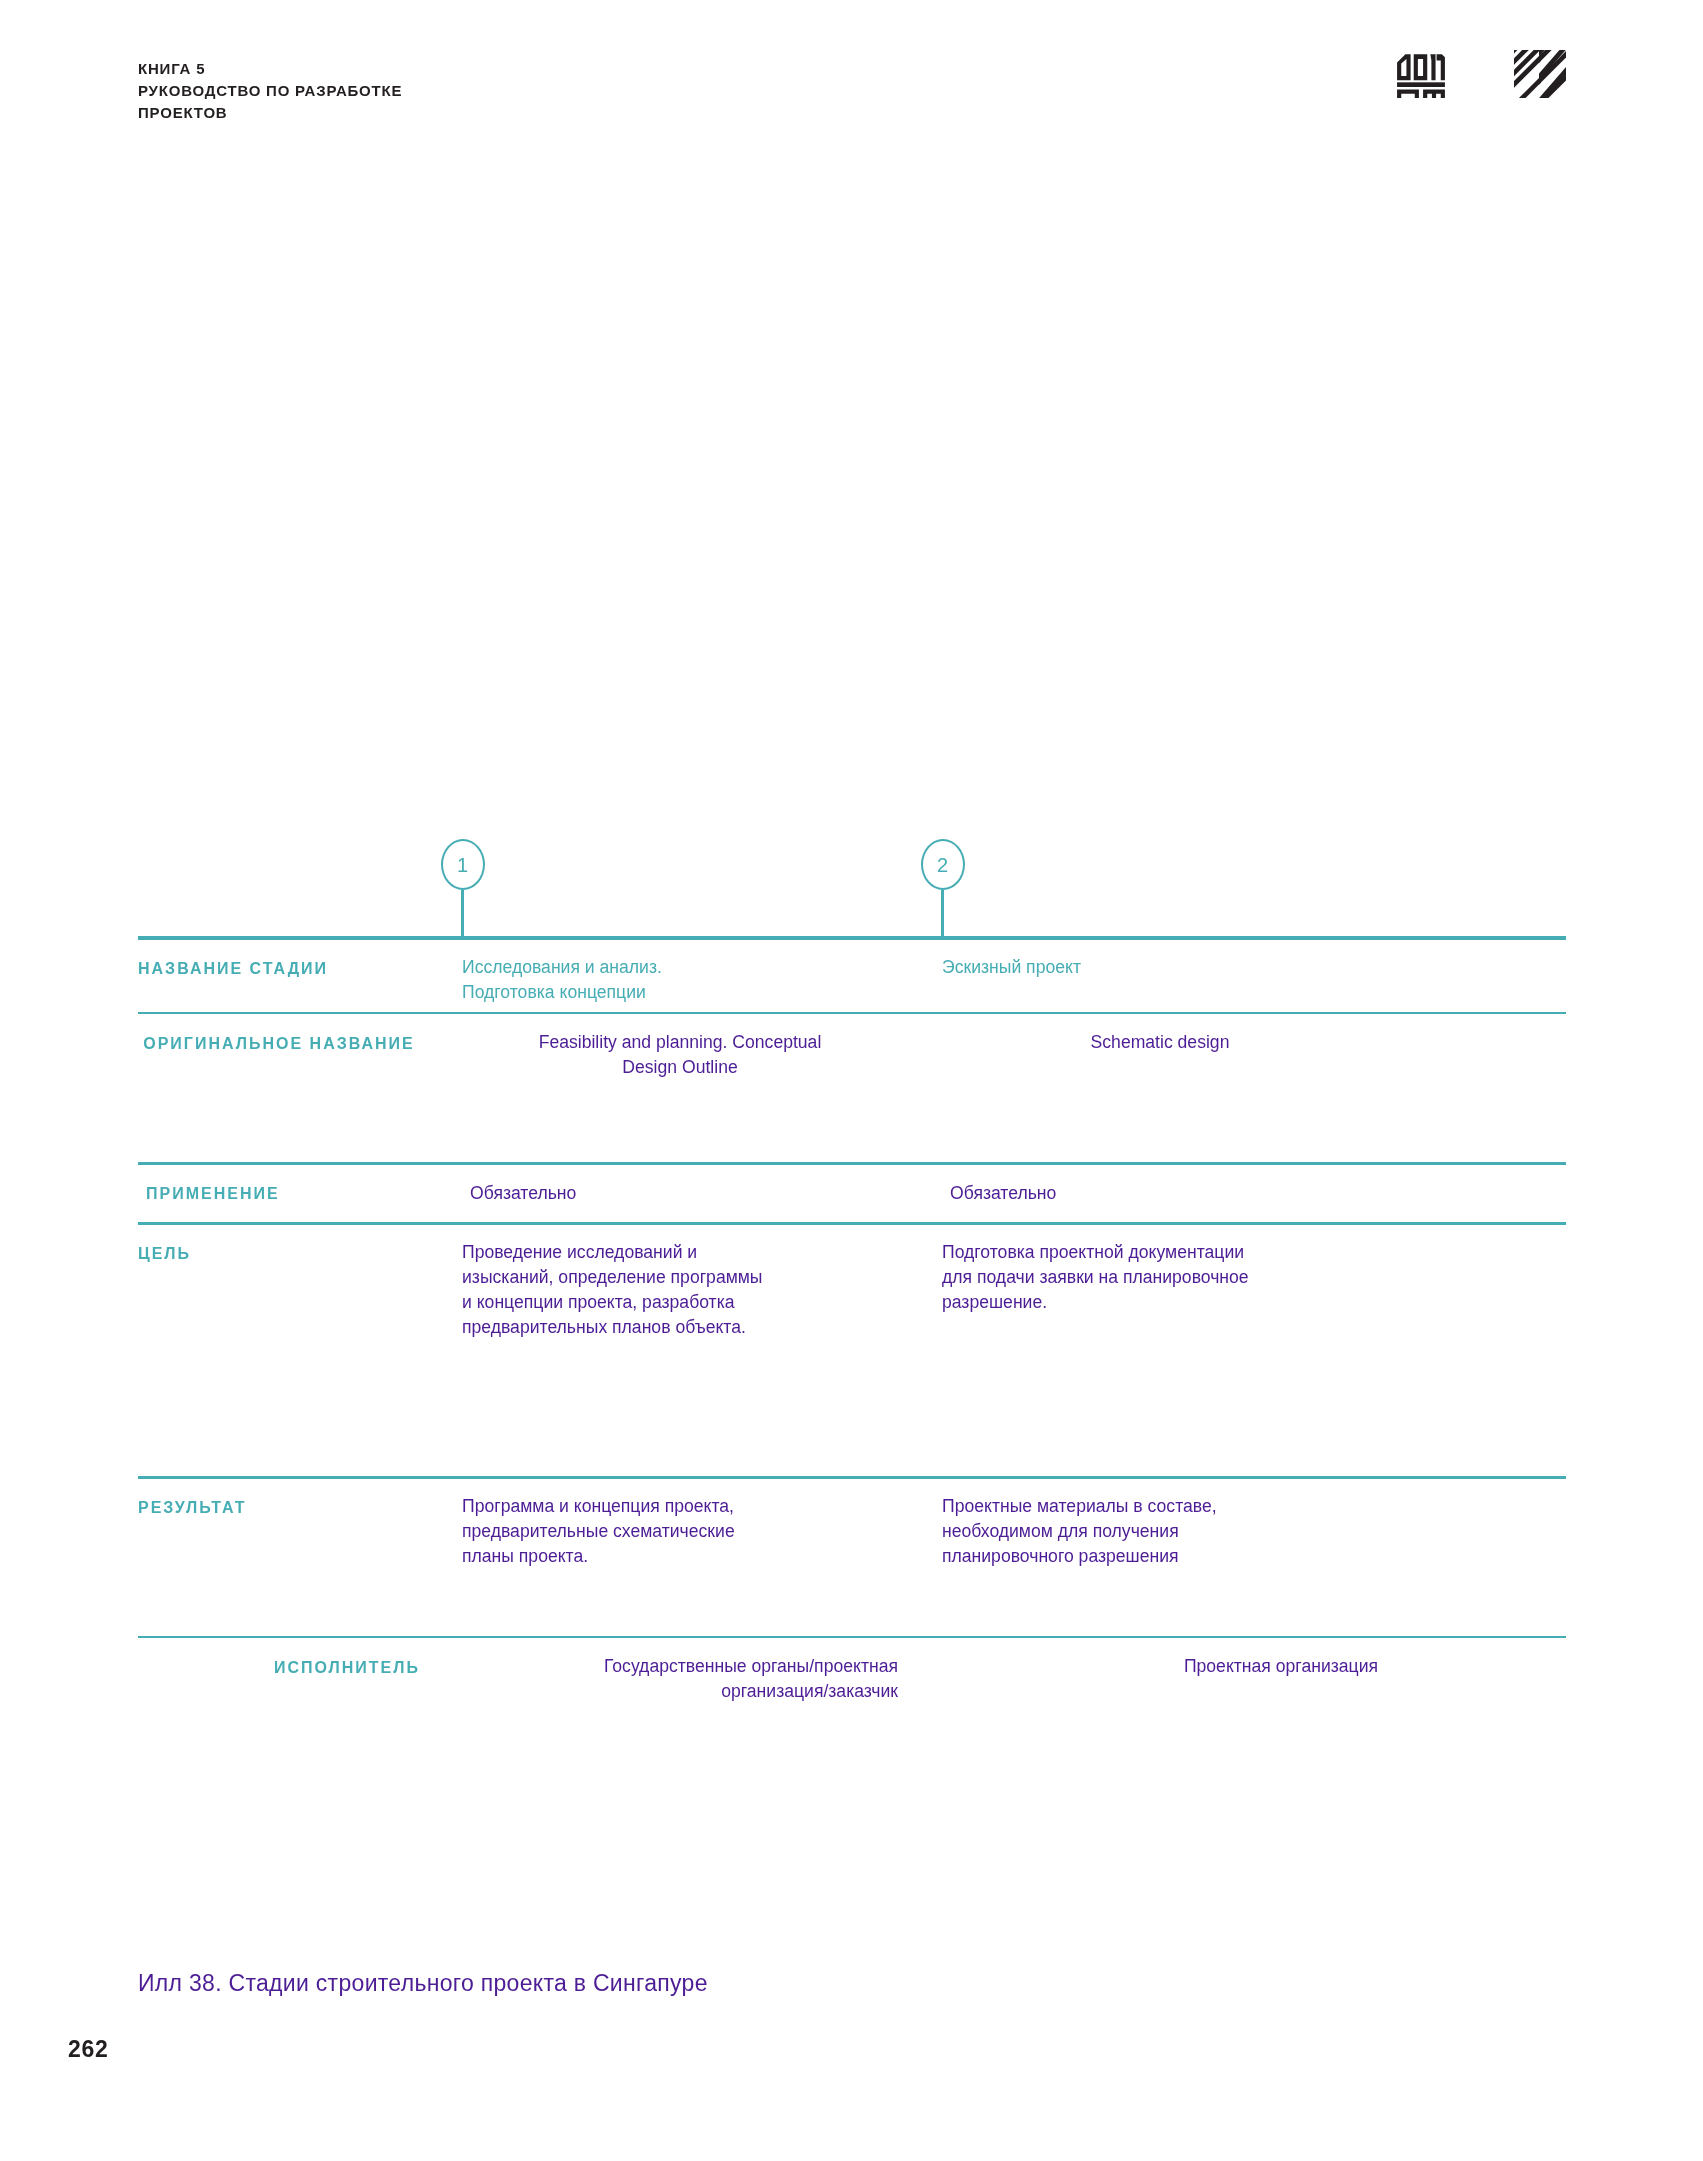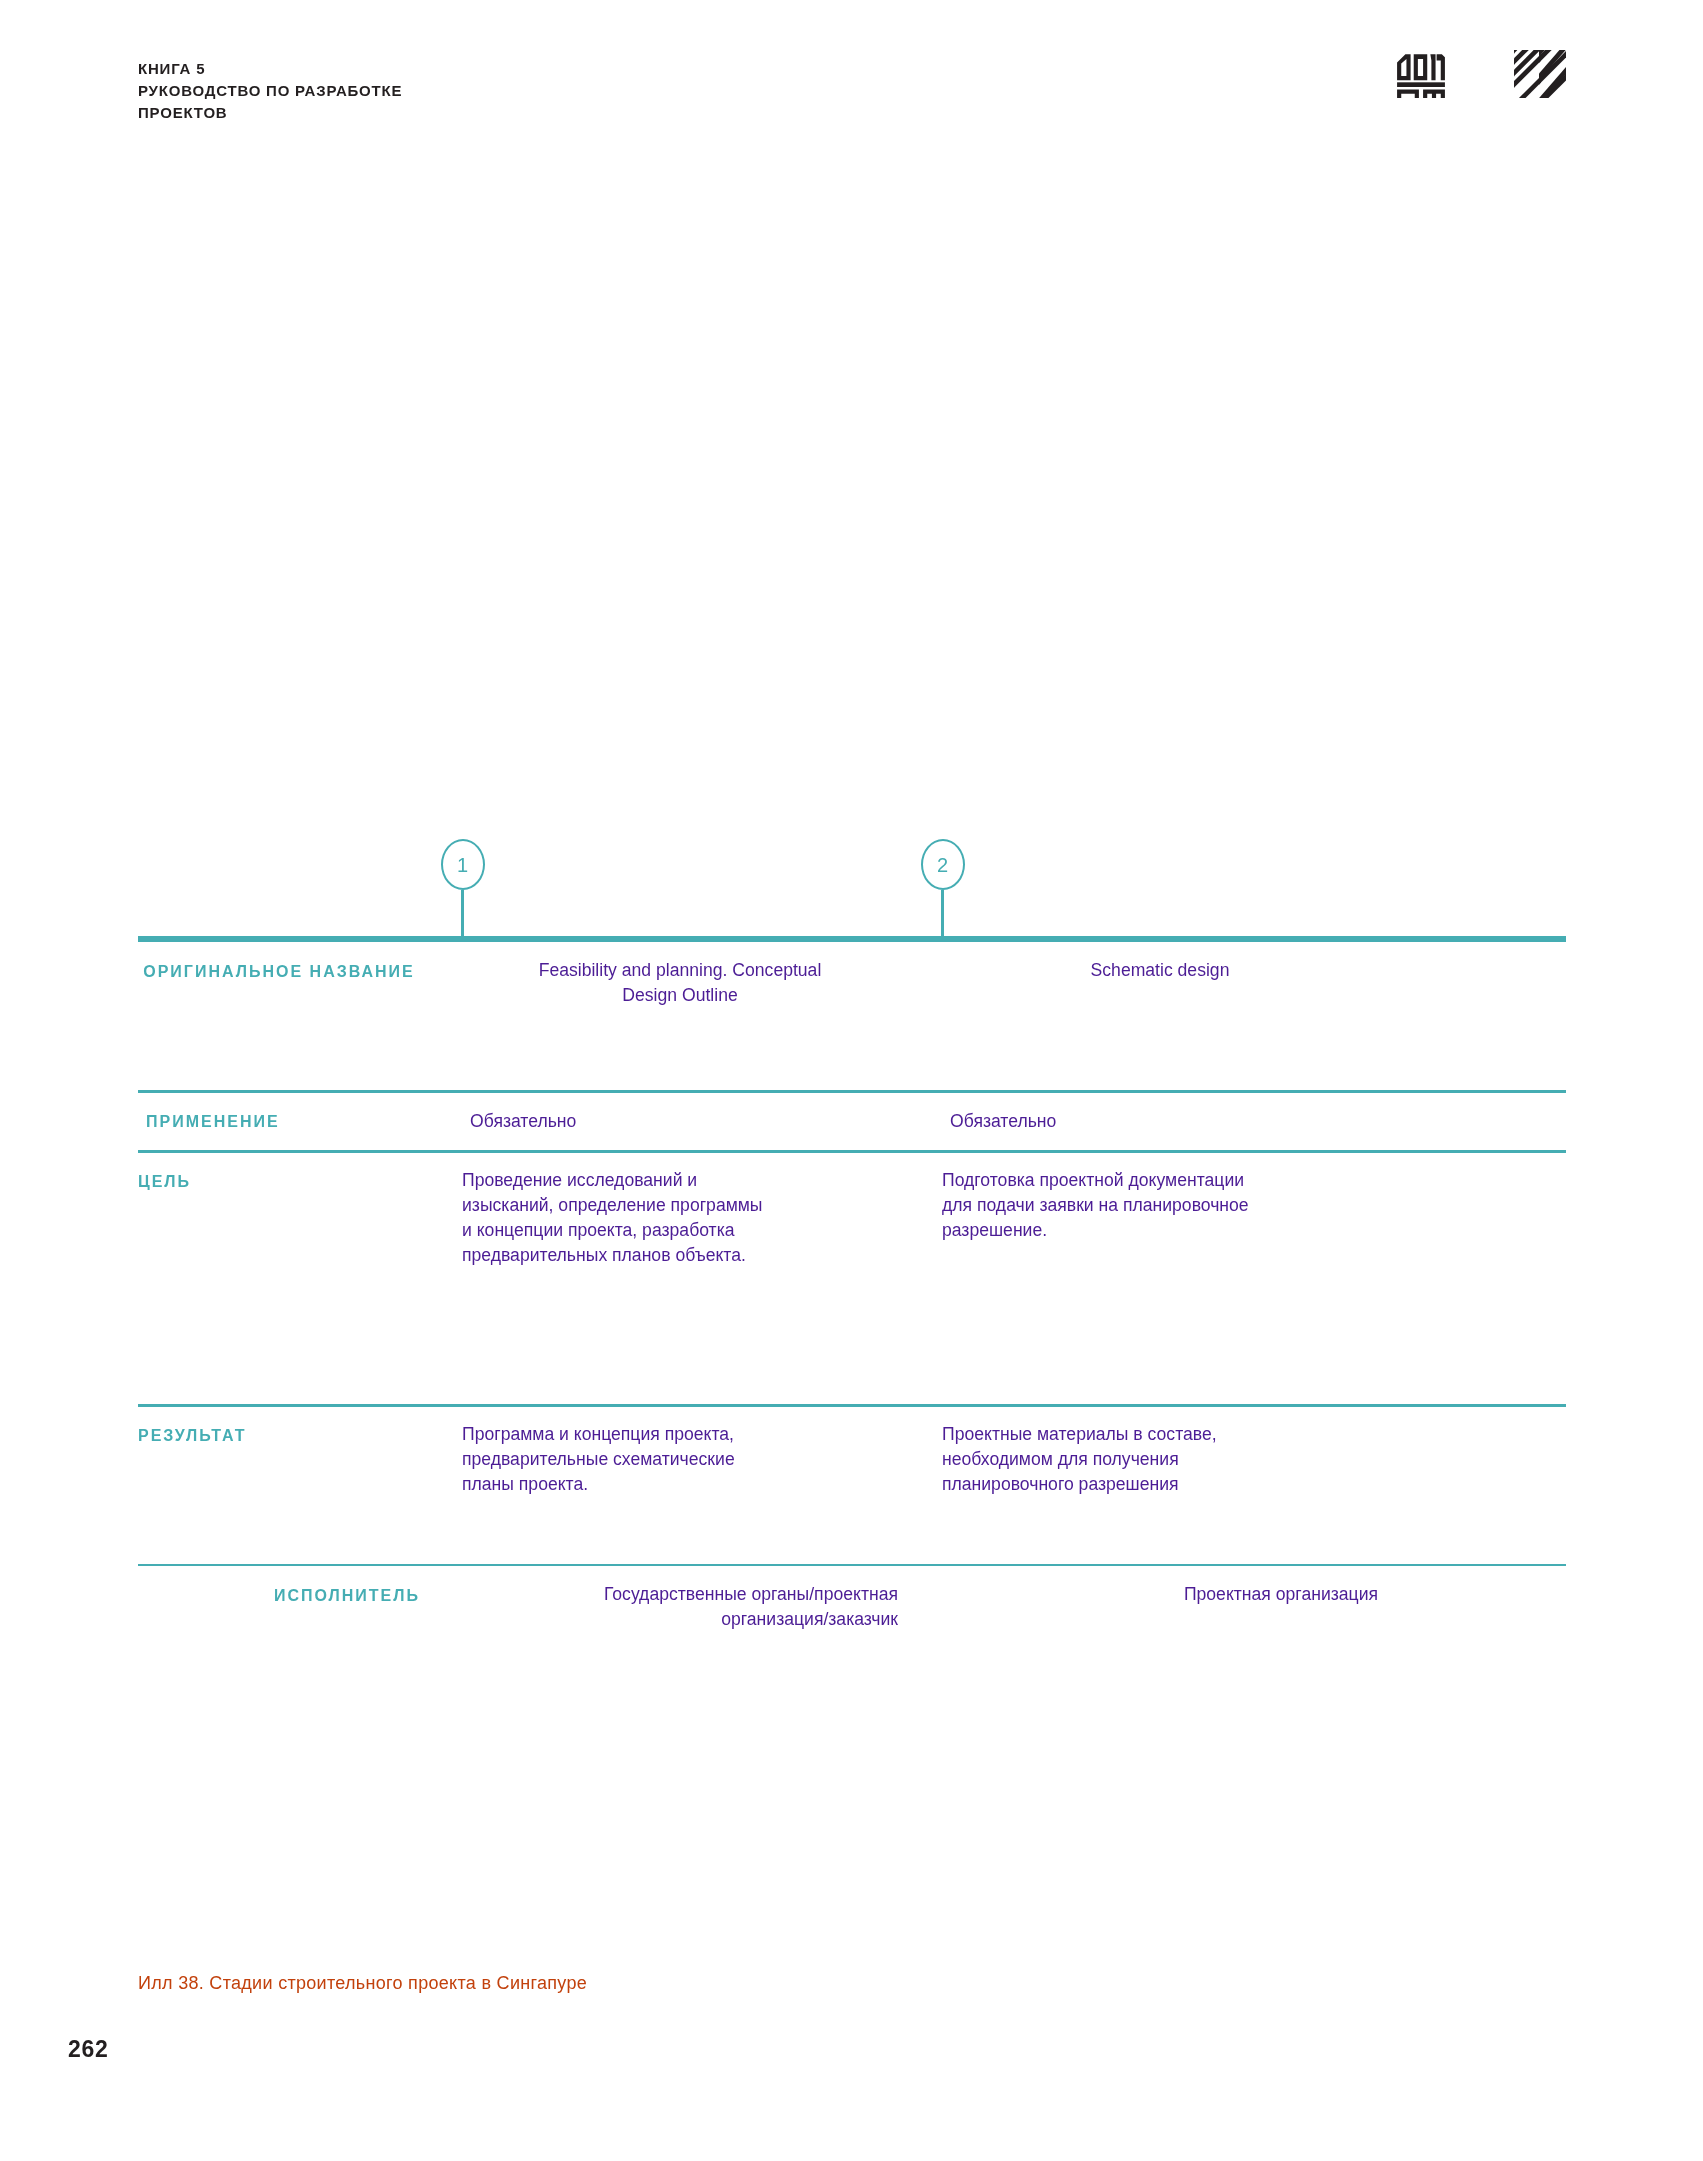--- a/index.html
+++ b/index.html
@@ -130,23 +130,23 @@
   }
   .cell.col1 { left: 324px; width: 436px; }
   .cell.col2 { left: 804px; width: 436px; }
   .cell.teal { color: #45adb3; }
 
   
   .figure-caption {
     position: absolute;
     left: 138px;
     top: 1971px;
-    font-size: 18px;
+    font-size: 23px;
     line-height: 24px;
-    color: #c2410c;
+    color: #4c1d95;
     letter-spacing: 0.3px;
   }
   .folio {
     position: absolute;
     left: 68px;
     top: 2036px;
     font-size: 23px;
     font-weight: 700;
     letter-spacing: 0.7px;
     color: #231f20;
@@ -230,20 +230,28 @@
         <div class="callout-bubble">1</div>
         <div class="callout-stem"></div>
       </div>
       <div class="callout" style="left:782px; height:97px;">
         <div class="callout-bubble">2</div>
         <div class="callout-stem"></div>
       </div>
     </div>
 
     <div class="rule"></div>
+    <div class="trow" style="height:72px;">
+      <div class="trow-inner">
+        <div class="row-label">НАЗВАНИЕ СТАДИИ</div>
+        <div class="cell col1 teal">Исследования и анализ.
+Подготовка концепции</div>
+        <div class="cell col2 teal">Эскизный проект</div>
+      </div>
+    </div>
 
     <div class="rule thin"></div>
     <div class="trow" style="height:148px;text-align:center;">
       <div class="trow-inner">
         <div class="row-label">ОРИГИНАЛЬНОЕ НАЗВАНИЕ</div>
         <div class="cell col1">Feasibility and planning. Conceptual
 Design Outline</div>
         <div class="cell col2">Schematic design</div>
       </div>
     </div>

